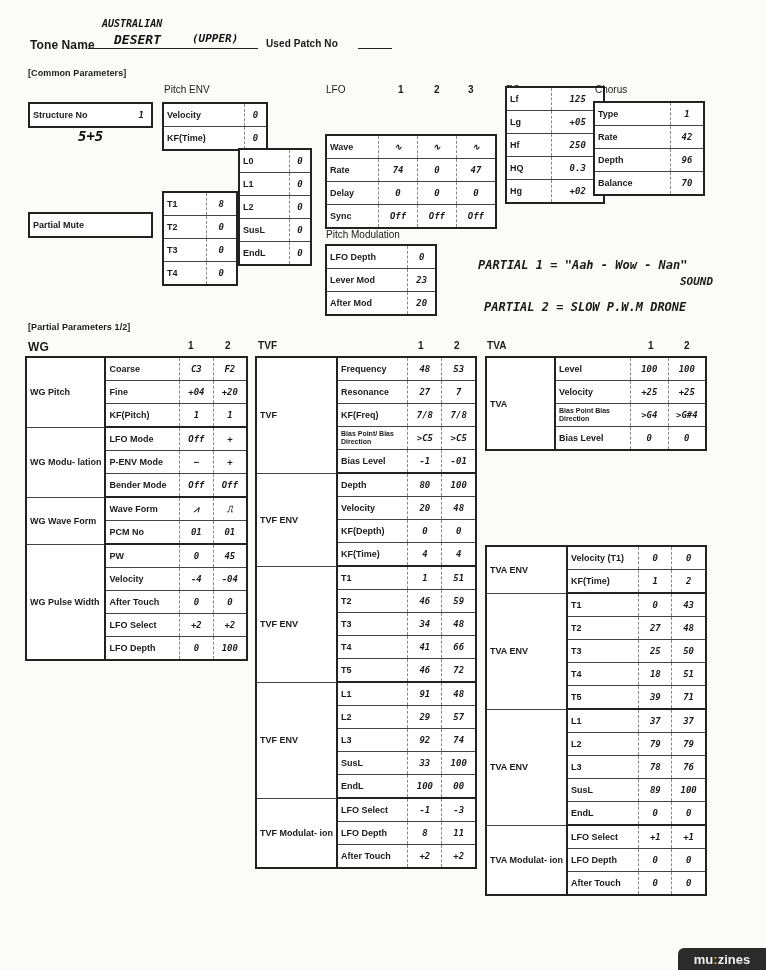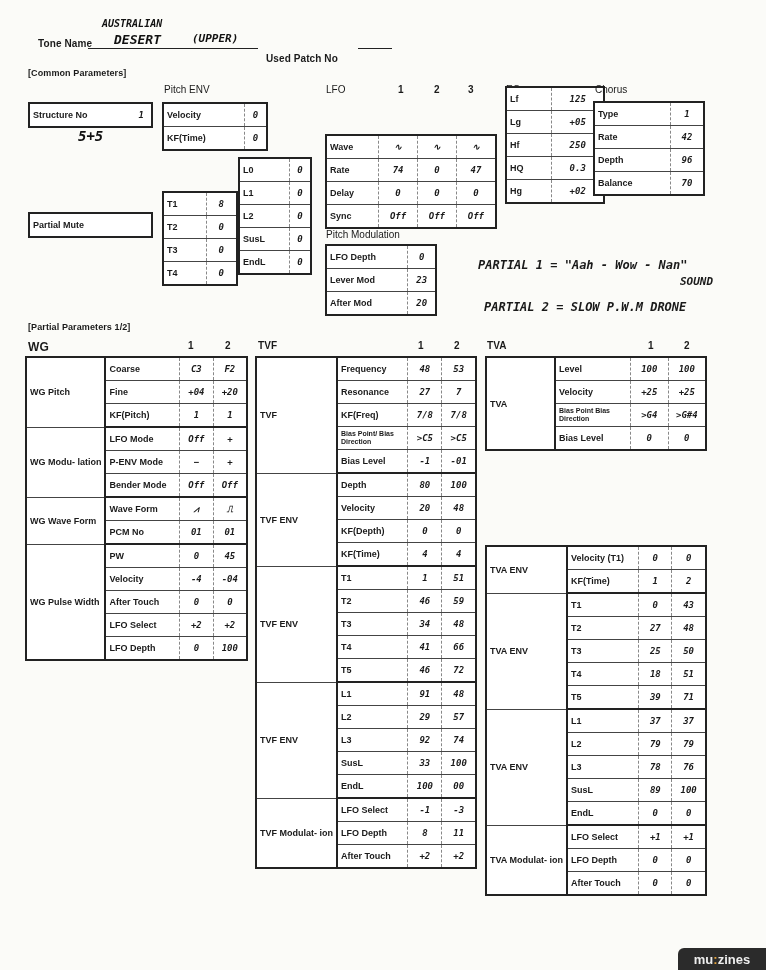--- a/index.html
+++ b/index.html
@@ -19,26 +19,26 @@
   .colhdr{font-size:10px;font-weight:bold;}
   .watermark{position:absolute;right:0;bottom:0;width:88px;height:22px;background:#2b2b2b;color:#eee;font-size:13px;font-weight:bold;display:flex;align-items:center;justify-content:center;border-top-left-radius:6px;}
   .watermark .hl{color:#e7a43b;}
   .notes{font-family:"DejaVu Sans Mono",monospace;font-style:italic;font-weight:bold;font-size:12px;}
   .uline{border-bottom:1px solid #222;}
 </style>
 </head>
 <body>
 
 <div class="abs" style="left:30px;top:18px;width:420px;height:30px;">
-  <span class="abs lbl" style="left:8px;top:20px;font-size:10px;">Tone Name</span>
+  <span class="abs lbl" style="left:0;top:20px;font-size:12px;">Tone Name</span>
   <span class="abs uline" style="left:58px;top:30px;width:170px;height:0;"></span>
   <span class="abs hand" style="left:72px;top:0;font-size:10px;">AUSTRALIAN</span>
   <span class="abs hand" style="left:84px;top:14px;font-size:13px;">DESERT</span>
   <span class="abs hand" style="left:162px;top:14px;font-size:11px;">(UPPER)</span>
-  <span class="abs lbl" style="left:236px;top:35px;font-size:10px;">Used Patch No</span>
+  <span class="abs lbl" style="left:236px;top:20px;font-size:10px;">Used Patch No</span>
   <span class="abs uline" style="left:328px;top:30px;width:34px;height:0;"></span>
 </div>
 
 <div class="abs lbl" style="left:28px;top:68px;">[Common Parameters]</div>
 
 <table class="sheet" style="left:28px;top:102px;width:125px;">
   <tbody>
       <tr>
         <td class="k" style="border-right:none;margin-top:44px;">Structure No</td>
       <td class="v" style="border-right:none;">1</td>
@@ -82,21 +82,21 @@
   <tr>
         <td class="k">T3</td>
         <td class="v">0</td>
       </tr>
   <tr>
         <td class="k">T4</td>
         <td class="v">0</td>
       </tr>
 </tbody>
   </table>
-<table class="sheet" style="left:238px;top:157px;width:74px;">
+<table class="sheet" style="left:238px;top:148px;width:74px;">
   <tbody>
       <tr>
         <td class="k">L0</td>
         <td class="v">0</td>
       </tr>
   <tr>
         <td class="k">L1</td>
         <td class="v">0</td>
       </tr>
   <tr>

